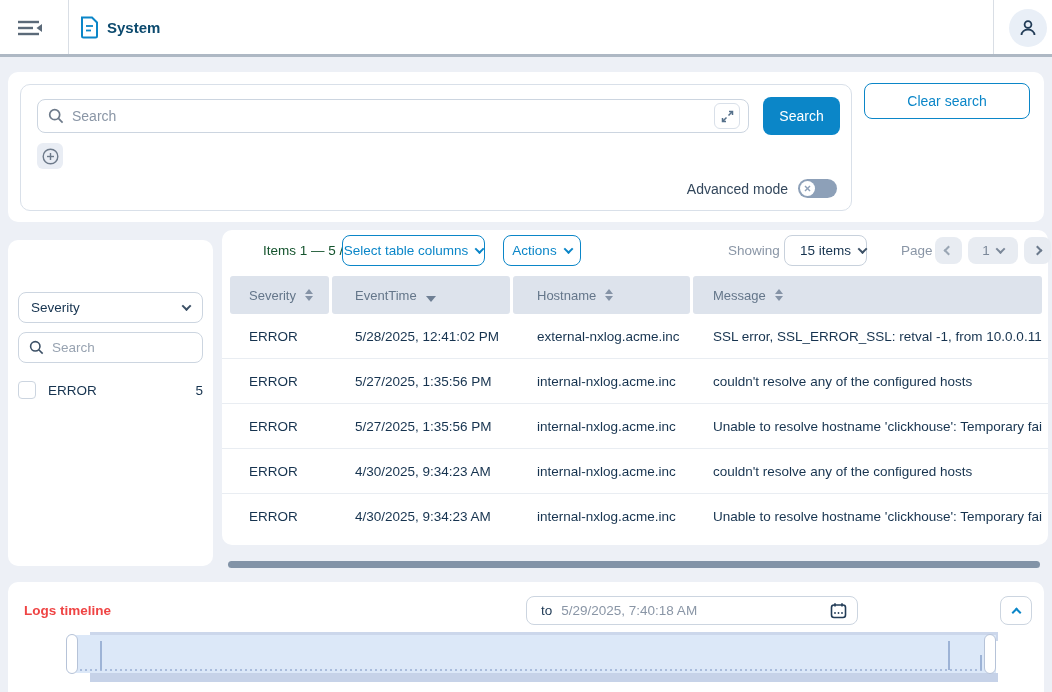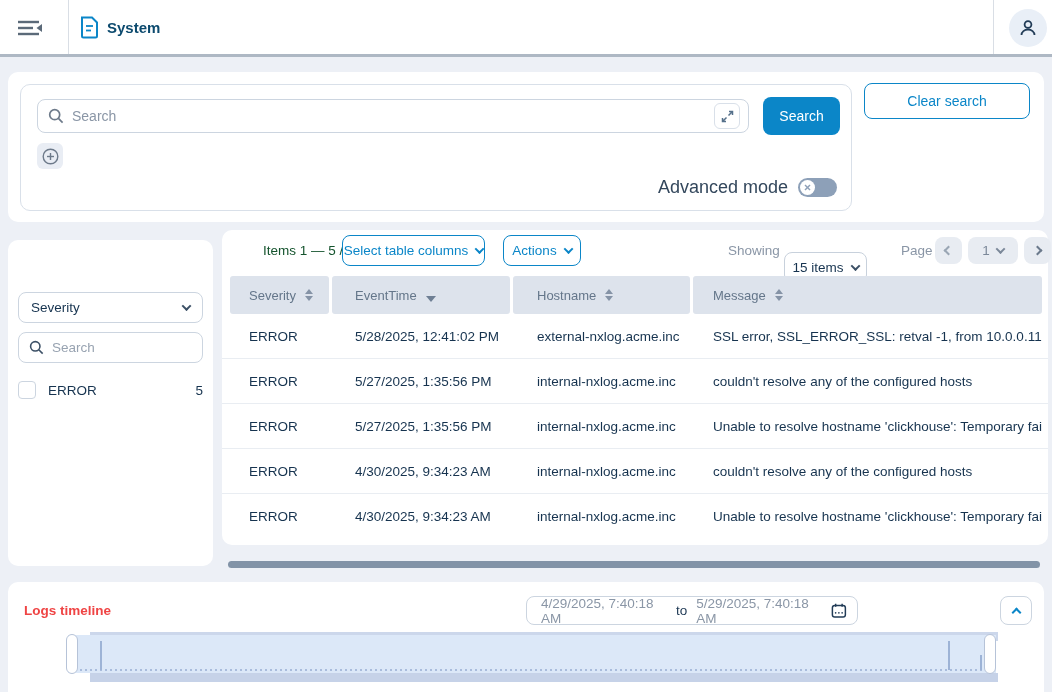--- a/index.html
+++ b/index.html
@@ -22,21 +22,21 @@
 
   
   .search-panel { left:8px; top:72px; width:1036px; height:150px; }
   .search-card { position:absolute; left:12px; top:12px; width:832px; height:127px; border:1px solid #d9e0e9; border-radius:10px; }
   .search-input { position:absolute; left:16px; top:14px; width:712px; height:34px; border:1px solid #ccd5e0; border-radius:8px; display:flex; align-items:center; padding:0 8px 0 10px; background:#fff; }
   .search-input .ph { color:#8a96a6; font-size:14px; margin-left:8px; flex:1; }
   .expand-btn { width:26px; height:26px; border:1px solid #d9e0e9; border-radius:6px; display:flex; align-items:center; justify-content:center; background:#fff; cursor:pointer; }
   .search-btn { position:absolute; left:742px; top:12px; width:77px; height:38px; background:#0b86c8; color:#fff; border:none; border-radius:8px; font-size:14px; font-family:inherit; cursor:pointer; }
   .plus-btn { position:absolute; left:16px; top:58px; width:26px; height:26px; background:#e9edf4; border:none; border-radius:6px; display:flex; align-items:center; justify-content:center; cursor:pointer; }
   .adv-row { position:absolute; right:14px; bottom:12px; display:flex; align-items:center; gap:10px; }
-  .adv-label { font-size:18px; color:#33475c; }
+  .adv-label { font-size:14px; color:#33475c; }
   .toggle { position:relative; width:39px; height:19px; border-radius:10px; background:#8da0b8; cursor:pointer; }
   .toggle .knob { position:absolute; left:2px; top:2px; width:15px; height:15px; border-radius:50%; background:#fff; display:flex; align-items:center; justify-content:center; }
   .clear-btn { position:absolute; left:856px; top:11px; width:166px; height:36px; background:#fff; border:1px solid #0b86c8; border-radius:8px; color:#0b86c8; font-size:14px; font-family:inherit; cursor:pointer; }
 
   
   .side { left:8px; top:240px; width:205px; height:326px; }
   .side-head { position:absolute; left:10px; top:10px; right:8px; height:34px; display:flex; align-items:center; }
   .side-title { font-size:13.5px; font-weight:bold; color:#16334f; margin-left:9px; }
   .info-ic { margin-left:7px; }
   .collapse-btn { margin-left:auto; width:32px; height:32px; border:1px solid #d5dce5; border-radius:8px; background:#fff; display:flex; align-items:center; justify-content:center; cursor:pointer; }
@@ -55,21 +55,21 @@
   .facet .fcount { margin-left:auto; font-size:13.5px; color:#16334f; }
 
   
   .tablecard { left:222px; top:230px; width:826px; height:315px; }
   .tb-toolbar { position:absolute; left:0; top:0; width:100%; height:42px; }
   .items-summary { position:absolute; left:41px; top:13px; font-size:13.5px; color:#14532d; }
   .btn-outline { position:absolute; top:5px; height:31px; border:1px solid #0b86c8; border-radius:8px; background:#fff; color:#0b86c8; font-size:13.5px; font-family:inherit; display:flex; align-items:center; justify-content:center; gap:8px; cursor:pointer; }
   .btn-cols { left:120px; width:143px; }
   .btn-actions { left:281px; width:78px;align-items:center; }
   .showing-label { position:absolute; left:506px; top:13px; font-size:13.5px; color:#8a96a6; }
-  .pagesize-btn { position:absolute; left:562px; top:22px; width:83px; height:31px; border:1px solid #c8d1dc; border-radius:8px; background:#fff; color:#16334f; font-size:13.5px; font-family:inherit; display:flex; align-items:center; justify-content:center; gap:8px; cursor:pointer; }
+  .pagesize-btn { position:absolute; left:562px; top:5px; width:83px; height:31px; border:1px solid #c8d1dc; border-radius:8px; background:#fff; color:#16334f; font-size:13.5px; font-family:inherit; display:flex; align-items:center; justify-content:flex-end; gap:8px; cursor:pointer; }
   .page-label { position:absolute; left:679px; top:13px; font-size:13.5px; color:#8a96a6; }
   .pager-btn { position:absolute; top:7px; height:27px; border:none; border-radius:8px; background:#e8ecf2; color:#9aa6b4; display:flex; align-items:center; justify-content:center; gap:7px; font-size:13.5px; font-family:inherit; cursor:pointer; }
   .pg-prev { left:713px; width:27px; }
   .pg-num  { left:746px; width:50px; color:#7b8899; }
   .pg-next { left:802px; width:27px; color:#6b7a8c; }
 
   .lgrid { display:grid; grid-template-columns:99px 178px 177px 1fr; column-gap:3px; padding:0 6px 0 8px; }
   .thead { position:absolute; left:0; top:46px; width:100%; height:38px; }
   .th { background:#dde3ec; border-radius:3px; display:flex; align-items:center; font-size:13px; color:#64768a; }
   .th .lbl { margin-right:9px; }
@@ -288,21 +288,20 @@
         <span class="td">Unable to resolve hostname 'clickhouse': Temporary fail...</span>
     </div>
   </div>
 </div>
 
 <div class="hscroll"></div>
 
 <div class="card timeline">
   <span class="tl-title">Logs timeline</span>
   <div class="daterange">
-    <span class="dt">4/29/2025, 7:40:18 AM</span>
     <span class="to">to</span>
     <span class="dt">5/29/2025, 7:40:18 AM</span>
     <svg width="17" height="17" viewBox="0 0 17 17" fill="none">
       <rect x="1.5" y="3" width="14" height="12.5" rx="2.5" stroke="#223c57" stroke-width="1.6"></rect>
       <line x1="5" y1="1.2" x2="5" y2="4.5" stroke="#223c57" stroke-width="1.6"></line>
       <line x1="12" y1="1.2" x2="12" y2="4.5" stroke="#223c57" stroke-width="1.6"></line>
       <circle cx="5" cy="11" r="0.9" fill="#223c57"></circle>
         <circle cx="8.5" cy="11" r="0.9" fill="#223c57"></circle>
         <circle cx="12" cy="11" r="0.9" fill="#223c57"></circle>
     </svg>

